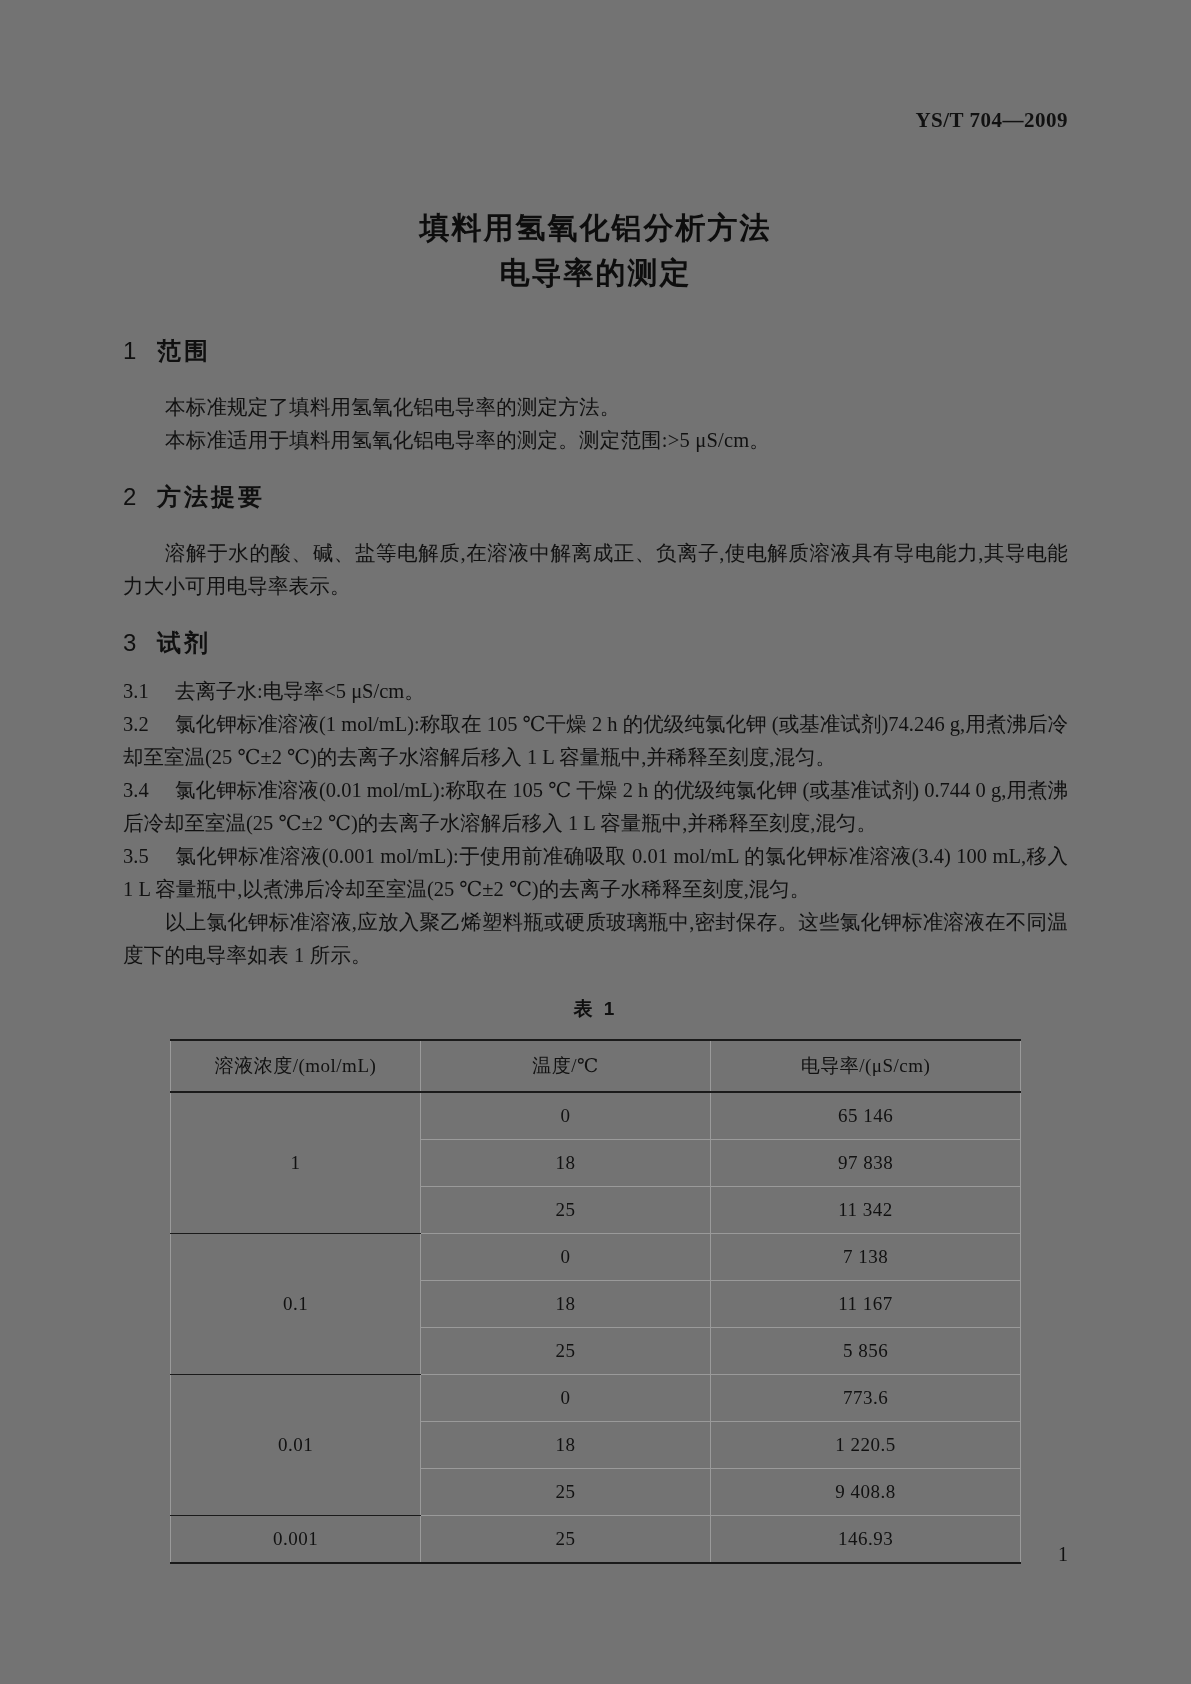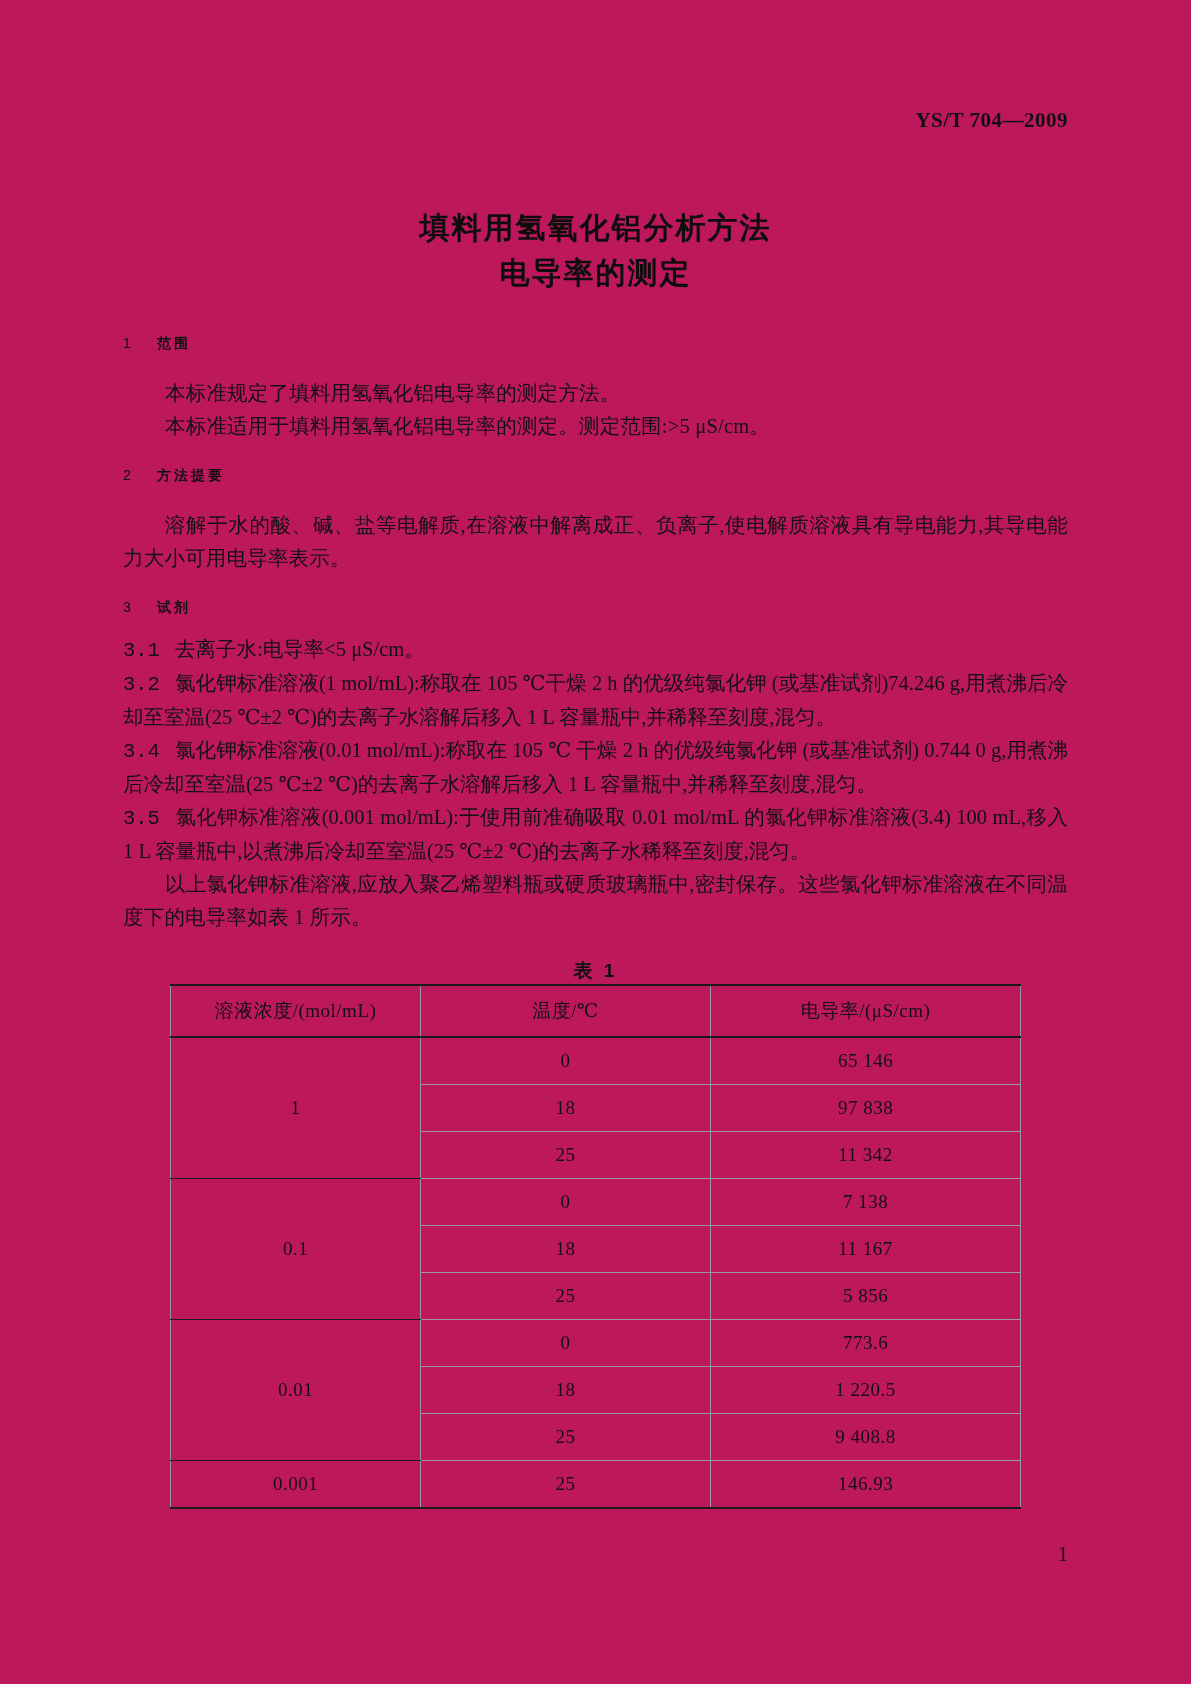--- a/index.html
+++ b/index.html
@@ -9,21 +9,21 @@
   }
   body {
     font-family: "Liberation Serif", "DejaVu Serif", serif;
     color: #111111;
   }
   .page {
     position: relative;
     width: 1191px;
     height: 1684px;
     margin: 0 auto;
-    background: #be185d;
+    background: #737373;
     overflow: hidden;
     box-sizing: border-box;
   }
 
   
   .running-header {
     position: absolute;
     top: 108px;
     right: 123px;
     font-family: "Liberation Serif", "DejaVu Serif", serif;
@@ -54,21 +54,21 @@
   .content {
     position: absolute;
     top: 335px;
     left: 123px;
     width: 945px;
   }
 
   h2.section {
     font-family: "Liberation Sans", "DejaVu Sans", sans-serif;
     font-weight: bold;
-    font-size: 14px;
+    font-size: 24px;
     margin: 0;
     padding: 0;
     letter-spacing: 1px;
     color: #101010;
   }
   .sec-num {
     display: inline-block;
     width: 34px;
     font-weight: normal;
   }
@@ -93,37 +93,37 @@
   p.item {
     font-size: 20.5px;
     line-height: 33px;
     margin: 0;
     text-align: justify;
     color: #111;
   }
   p.item .num {
     display: inline-block;
     min-width: 52px;
-    font-family: Liberation Mono, monospace;
+    font-family: Liberation Serif, serif;
   }
 
   
   .table-caption {
     text-align: center;
     font-family: "Liberation Sans", "DejaVu Sans", sans-serif;
     font-weight: bold;
     font-size: 19px;
     letter-spacing: 3px;
     margin: 0;
     color: #101010;
   }
   table.data {
     border-collapse: collapse;
     width: 850px;
-    margin: 0 auto 0 auto;
+    margin: 17px auto 0 auto;
     table-layout: fixed;
   }
   table.data th,
   table.data td {
     border: 1px solid #9a9a9a;
     text-align: center;
     font-size: 19px;
     font-family: "Liberation Serif", "DejaVu Serif", serif;
     font-weight: normal;
     color: #111;

